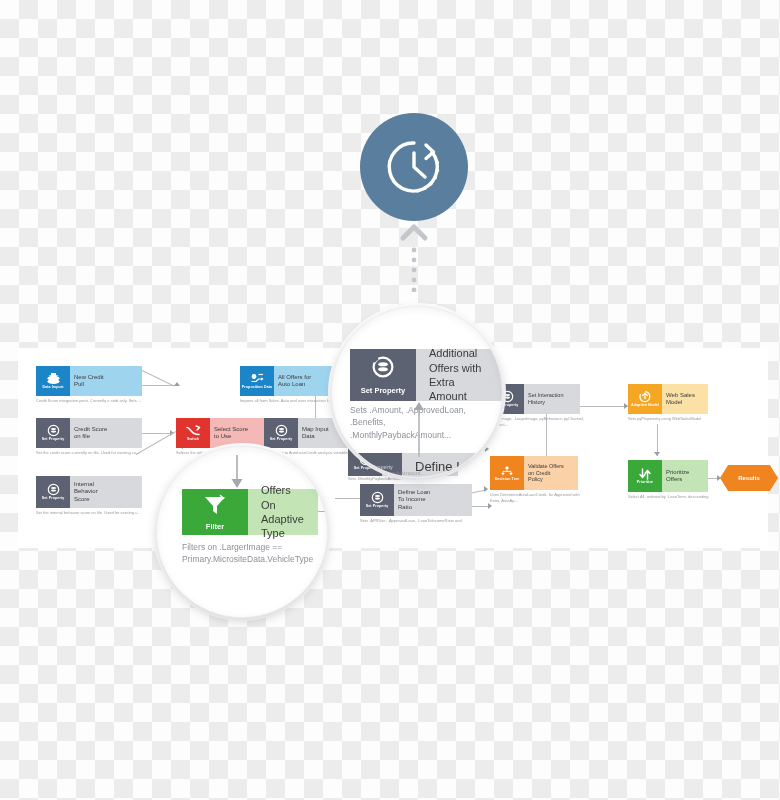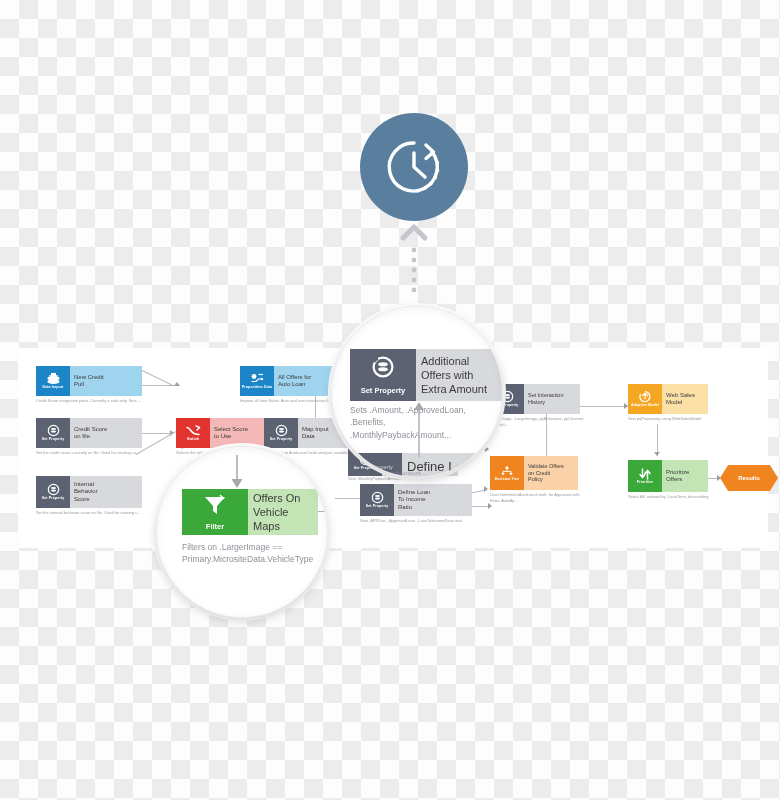--- a/index.html
+++ b/index.html
@@ -88,21 +88,21 @@
   .lens .zoomed{position:absolute;}
 
   .big-node{position:absolute;display:flex;align-items:stretch;}
   .big-node .ico{
     width:66px;flex:0 0 66px;background:#5d6273;color:#fff;
     display:flex;flex-direction:column;align-items:center;justify-content:center;gap:2px;
   }
   .big-node .ico .cap{font-size:7.5px;font-weight:bold;text-align:center;}
   .big-node .body{
     flex:1;background:#d8d9dd;display:flex;align-items:center;
-    padding:5px 5px;font-size:11px;line-height:1.3;color:#3b3b3b;
+    padding:5px 13px;font-size:11px;line-height:1.3;color:#3b3b3b;
   }
   .big-desc{position:absolute;font-size:8.5px;line-height:1.45;color:#8d9097;}
 
   .big-green .ico{background:#3aa93a;}
   .big-green .body{background:#c3e5b6;}
 
   
   #clock{
     position:absolute;left:360px;top:113px;width:108px;height:108px;border-radius:50%;
     background:#5a7f9e;display:flex;align-items:center;justify-content:center;
@@ -458,21 +458,21 @@
         <div class="ico">
           <span class="glyph">
             <svg width="26" height="22" viewBox="0 0 26 22">
                 <path d="M3 3 L23 3 L15 12 L15 20 L11 17 L11 12 Z" fill="#fff"></path>
                 <path d="M18.5 1.5 L21.5 4.5" stroke="#fff" stroke-width="1.6" stroke-linecap="round"></path>
               </svg>
           </span>
           <span class="cap">Filter</span>
         </div>
         <div class="body" style="white-space:pre-line">Offers On
-Vehicle Maps</div>
+Adaptive Type</div>
       </div>
 
       <div class="big-desc" style="left:25px;top:94px;width:150px;white-space:pre-line;">Filters on .LargerImage ==
 Primary.MicrositeData.VehicleType</div>
 
       <div style="position:absolute;left:161px;top:64px;width:26px;height:1px;background:#b4b6bb;"></div>
     </div>
   </div>
 
 </div>

